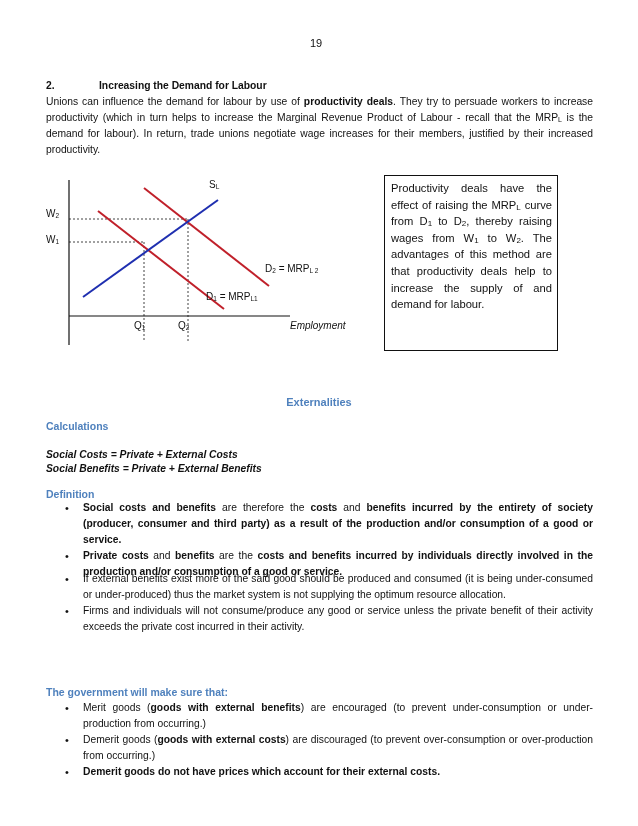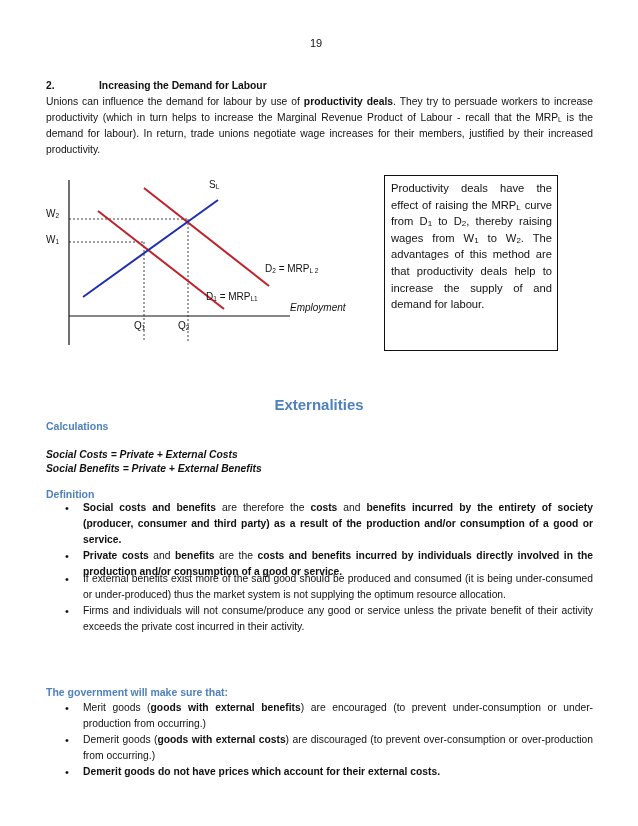--- a/index.html
+++ b/index.html
@@ -29,21 +29,21 @@
 
   .note-box {
     position: absolute; left: 384px; top: 175px; width: 161px; height: 170px;
     border: 1px solid #111; padding: 4px 5px 0 6px;
     font-size: 11.2px; line-height: 16.6px; text-align: justify; color: #111;
   }
   .note-box sub { font-size: 8px; vertical-align: -1px; line-height: 0; }
 
   .ext-title {
     position: absolute; top: 396px; left: 0; width: 638px; text-align: center;
-    font-size: 15px; font-weight: bold; color: #4f81bd;
+    font-size: 11px; font-weight: bold; color: #4f81bd;
   }
   .blue-head { position: absolute; left: 46px; font-size: 10.5px; font-weight: bold; color: #4f81bd; }
   .calc-head { top: 420px; }
   .formulas { position: absolute; left: 46px; top: 448px; font-size: 10.3px; line-height: 14px; font-weight: bold; font-style: italic; }
   .def-head { top: 488px; }
   .gov-head { top: 686px; }
 
   .blist { position: absolute; left: 46px; width: 547px; margin: 0; padding: 0; list-style: none; font-size: 10.3px; line-height: 16px; }
   .blist li { position: relative; padding-left: 37px; text-align: justify; }
   .blist li::before {
@@ -84,21 +84,21 @@
     <line x1="83" y1="297" x2="218" y2="200" stroke="#1f2fb0" stroke-width="2"></line>
   </svg>
 
   <div class="g-label" style="left:209px; top:179px;"><span>S</span><sub>L</sub></div>
   <div class="g-label" style="left:46px; top:208px;"><span>W</span><sub>2</sub></div>
   <div class="g-label" style="left:46px; top:234px;"><span>W</span><sub>1</sub></div>
   <div class="g-label" style="left:265px; top:263px;"><span>D</span><sub>2</sub><span> = MRP</span><sub>L 2</sub></div>
   <div class="g-label" style="left:206px; top:291px;"><span>D</span><sub>1</sub><span> = MRP</span><sub>L1</sub></div>
   <div class="g-label" style="left:134px; top:320px;"><span>Q</span><sub>1</sub></div>
   <div class="g-label" style="left:178px; top:320px;"><span>Q</span><sub>2</sub></div>
-  <div class="g-label italic" style="left:290px; top:302px;">Employment</div>
+  <div class="g-label italic" style="left:290px; top:320px;">Employment</div>
 </div>
 
 <div class="note-box">
   <span>Productivity deals have the effect of raising the MRP</span><sub>L</sub><span> curve from D</span><sub>1</sub><span> to D</span><sub>2</sub><span>, thereby raising wages from W</span><sub>1</sub><span> to W</span><sub>2</sub><span>. The advantages of this method are that productivity deals help to increase the supply of and demand for labour.</span>
 </div>
 
 <div class="ext-title">Externalities</div>
 
 <div class="blue-head calc-head">Calculations</div>
 

